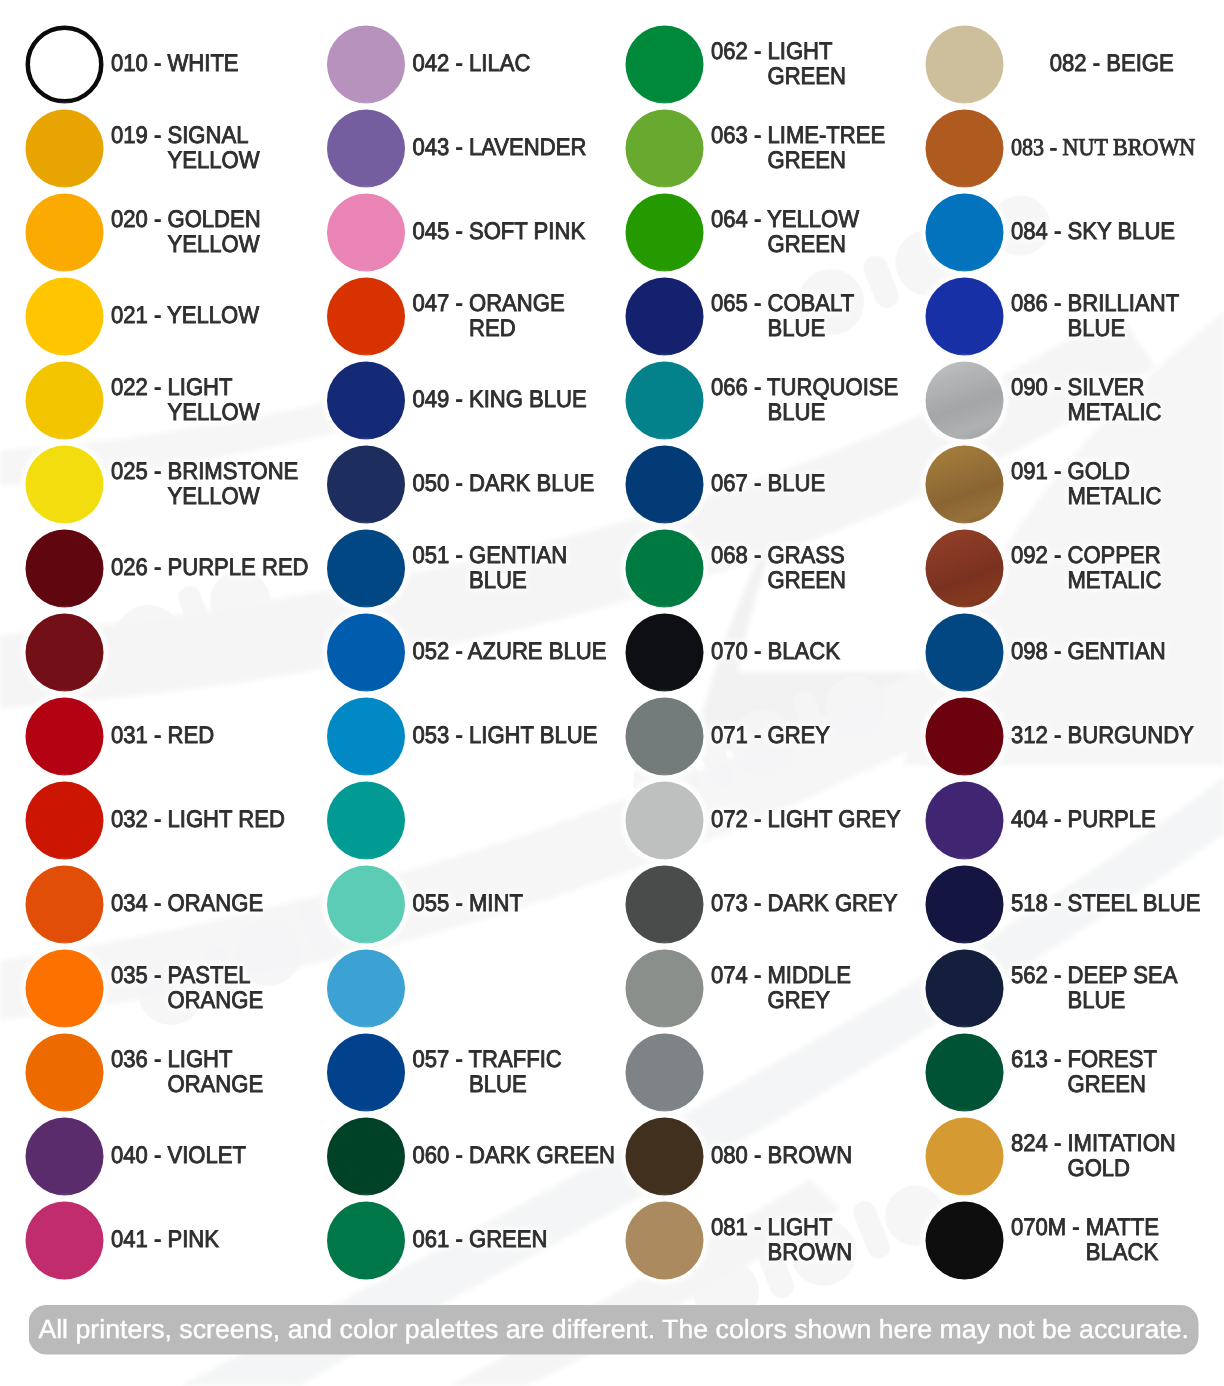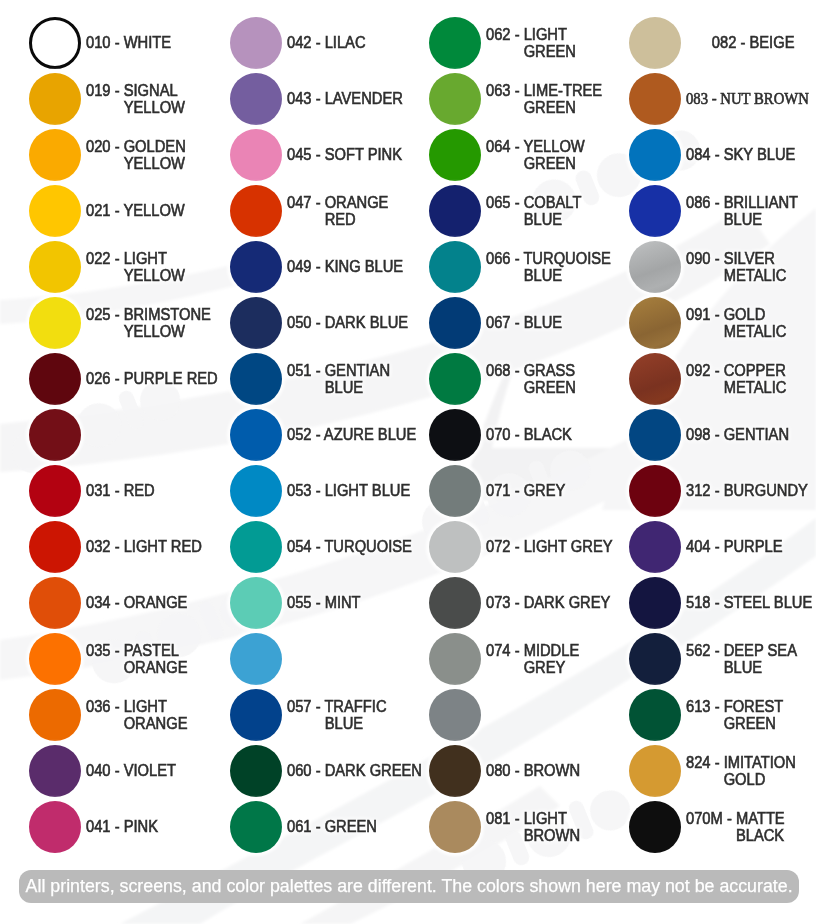--- a/index.html
+++ b/index.html
@@ -1,20 +1,20 @@
 <!DOCTYPE html>
 <html><head>
 <meta charset="utf-8">
 <title>Color Chart</title>
 <style>
   html,body{margin:0;padding:0;}
   body{width:816px;height:924px;overflow:hidden;background:#ffffff;
        font-family:"Liberation Sans",sans-serif;position:relative;}
   #bg{position:absolute;left:0;top:0;width:816px;height:924px;z-index:0;}
-  #grid{position:absolute;left:12px;top:0;width:656px;height:924px;z-index:2;}
+  #grid{position:absolute;left:0;top:0;width:656px;height:924px;z-index:2;}
   .col{position:absolute;top:0;width:200px;}
   .row{position:absolute;left:0;width:200px;height:52px;}
   .dot{position:absolute;left:0;top:0;width:52px;height:52px;border-radius:50%;
        box-shadow:0 0 3px 3px rgba(255,255,255,0.9);}
   .dot.white{border:3px solid #0a0a0a;width:46px;height:46px;}
   .label{position:absolute;left:57px;top:0;height:52px;width:146px;
          display:flex;flex-direction:column;justify-content:center;
          filter:drop-shadow(0 0 2px #fff) drop-shadow(0 0 2px #fff);}
   .ln{font-size:16px;line-height:17.5px;color:#2e2e2e;white-space:pre;
       transform:scaleX(0.92);transform-origin:left center;
@@ -233,23 +233,20 @@
     </div>
   </div>
       <div class="row" style="top: 465px;">
     <div class="dot" title="053 LIGHT BLUE" style="background: rgb(0, 137, 196);"></div>
     <div class="label">
       <div class="ln">053 - LIGHT BLUE</div>
     </div>
   </div>
       <div class="row" style="top: 521px;">
     <div class="dot" title="054 TURQUOISE" style="background: rgb(2, 155, 148);"></div>
-    <div class="label">
-      <div class="ln">054 - TURQUOISE</div>
-    </div>
   </div>
       <div class="row" style="top: 577px;">
     <div class="dot" title="055 MINT" style="background: rgb(92, 204, 181);"></div>
     <div class="label">
       <div class="ln">055 - MINT</div>
     </div>
   </div>
       <div class="row" style="top: 633px;">
     <div class="dot" title="056 ICE BLUE" style="background: rgb(60, 162, 211);"></div>
   </div>

